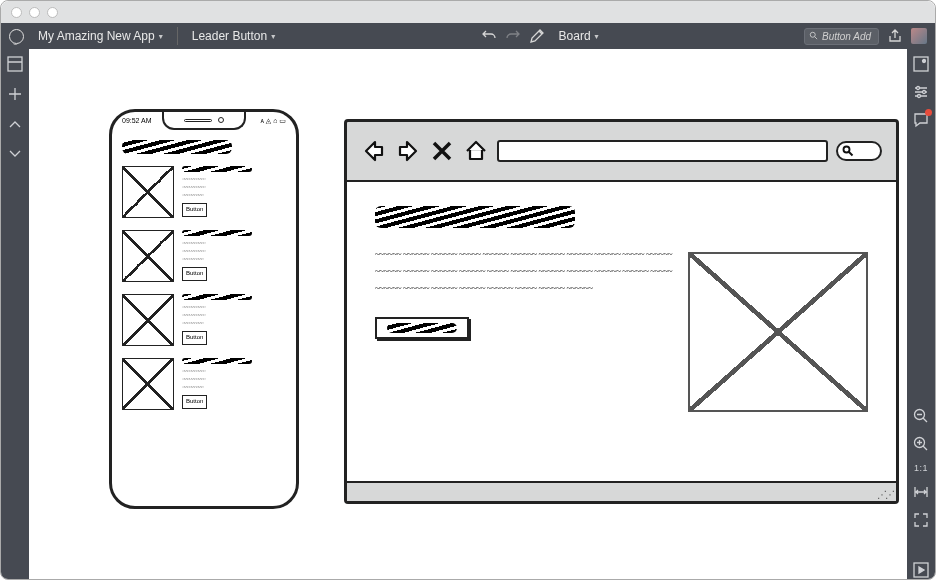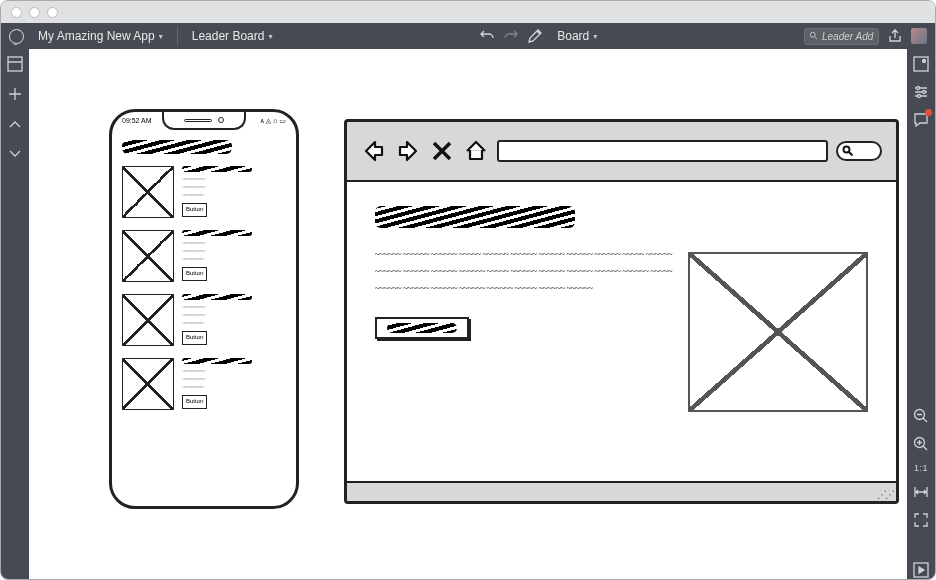--- a/index.html
+++ b/index.html
@@ -138,21 +138,21 @@
   </div>
 
   <div class="toolbar">
     <div class="smiley side-ic"></div>
     <div class="tbtn">
       <span>My Amazing New App</span>
       <span class="caret">▾</span>
     </div>
     <div class="sep"></div>
     <div class="tbtn">
-      <span>Leader Board</span>
+      <span>Leader Button</span>
       <span class="caret">▾</span>
     </div>
     <div class="spacer"></div>
     <div class="icon">
       <svg viewBox="0 0 16 16">
           <path d="M5 3 2 6l3 3M2 6h8a4 4 0 0 1 4 4"></path>
         </svg>
     </div>
     <div class="icon" style="opacity:.4">
       <svg viewBox="0 0 16 16">
@@ -167,21 +167,21 @@
     <div class="tbtn">
       <span>Board</span>
       <span class="caret">▾</span>
     </div>
     <div class="spacer"></div>
     <div class="quickadd">
       <svg viewBox="0 0 16 16" width="10" height="10">
           <circle cx="6" cy="6" r="4"></circle>
           <path d="M9 9l4 4"></path>
         </svg>
-      <span>Leader Add</span>
+      <span>Button Add</span>
     </div>
     <div class="icon">
       <svg viewBox="0 0 16 16">
           <path d="M3 8v5h10V8M8 10V2M5 5l3-3 3 3"></path>
         </svg>
     </div>
     <div class="avatar"></div>
   </div>
 
   <div class="body">

